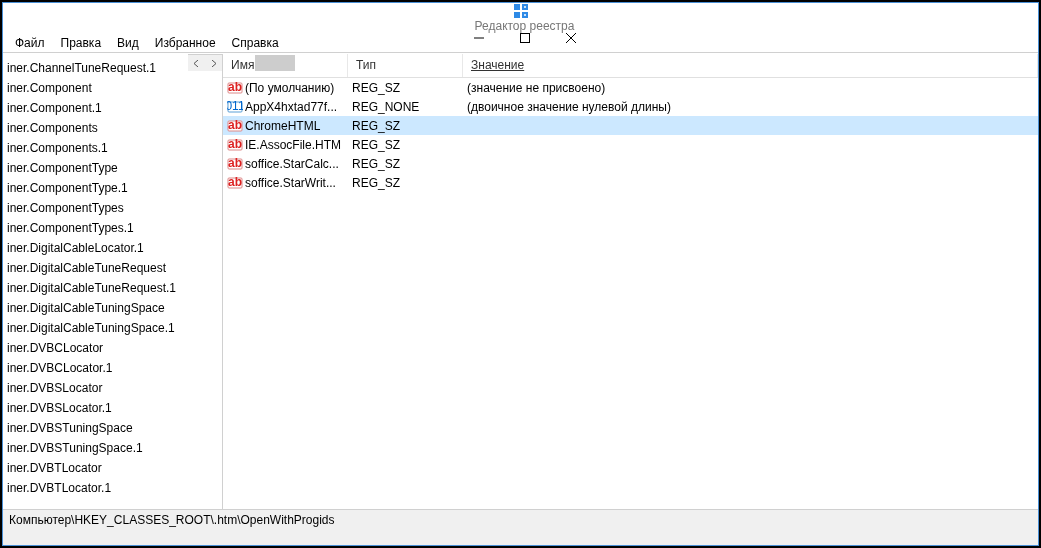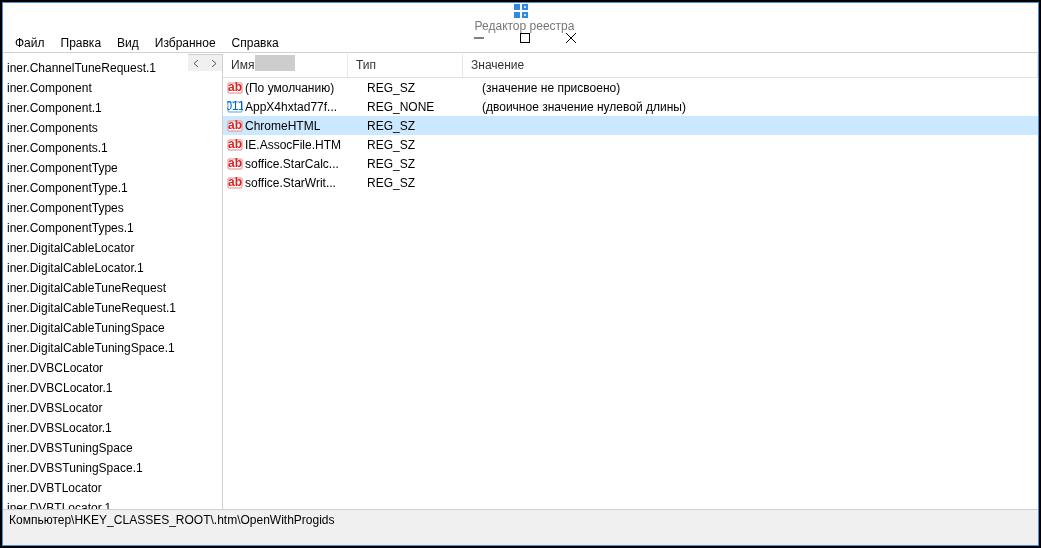--- a/index.html
+++ b/index.html
@@ -18,27 +18,27 @@
 .tree-item { padding: 1px 2px 1px 4px; white-space: nowrap; overflow: hidden; color: #000; line-height: 18px; }
 .tree-scroll { height: 17px; display: flex; align-items: center; background: #f0f0f0; border-top: 1px solid #d0d0d0; }
 .scroll-arrow { width: 17px; height: 17px; display: flex; align-items: center; justify-content: center; color: #555; }
 .scroll-track { flex: 1; height: 100%; position: relative; }
 .scroll-thumb { position: absolute; left: 50px; width: 40px; height: 100%; background: #cdcdcd; }
 .list-panel { flex: 1; display: flex; flex-direction: column; overflow: hidden; }
 .list-header { display: flex; height: 24px; border-bottom: 1px solid #e0e0e0; }
 .list-header .col { padding: 4px 8px; color: #333; border-right: 1px solid #e8e8e8; }
 .col-name { width: 125px; }
 .col-type { width: 115px; }
-.col-value { flex: 1; }
+.col-value { flex: 1; text-decoration: underline; }
 .list-body { flex: 1; overflow: hidden; }
 .list-row { display: flex; height: 19px; align-items: center; }
 .list-row.selected { background: #cce8ff; }
 .cell { padding: 0 8px 0 4px; overflow: hidden; text-overflow: ellipsis; white-space: nowrap; }
 .cell.name { width: 125px; display: flex; align-items: center; gap: 2px; }
-.cell.type { width: 115px; margin-left: 15px; }
+.cell.type { width: 115px; }
 .cell.value { flex: 1; }
 .val-icon { width: 16px; height: 16px; flex-shrink: 0; display: inline-flex; align-items: center; justify-content: center; }
 .statusbar { height: 36px; border-top: 1px solid #d0d0d0; padding: 3px 6px; color: #000; background: #f0f0f0; }
 svg { display: block; }
 </style>
 </head>
 <body>
 
 <div class="window">
 
@@ -87,21 +87,20 @@
       <div class="tree-list" id="tree-list">
           <div class="tree-item">iner.ChannelTuneRequest.1</div>
           <div class="tree-item">iner.Component</div>
           <div class="tree-item">iner.Component.1</div>
           <div class="tree-item">iner.Components</div>
           <div class="tree-item">iner.Components.1</div>
           <div class="tree-item">iner.ComponentType</div>
           <div class="tree-item">iner.ComponentType.1</div>
           <div class="tree-item">iner.ComponentTypes</div>
           <div class="tree-item">iner.ComponentTypes.1</div>
-          <div class="tree-item">iner.DigitalCableLocator</div>
           <div class="tree-item">iner.DigitalCableLocator.1</div>
           <div class="tree-item">iner.DigitalCableTuneRequest</div>
           <div class="tree-item">iner.DigitalCableTuneRequest.1</div>
           <div class="tree-item">iner.DigitalCableTuningSpace</div>
           <div class="tree-item">iner.DigitalCableTuningSpace.1</div>
           <div class="tree-item">iner.DVBCLocator</div>
           <div class="tree-item">iner.DVBCLocator.1</div>
           <div class="tree-item">iner.DVBSLocator</div>
           <div class="tree-item">iner.DVBSLocator.1</div>
           <div class="tree-item">iner.DVBSTuningSpace</div>

